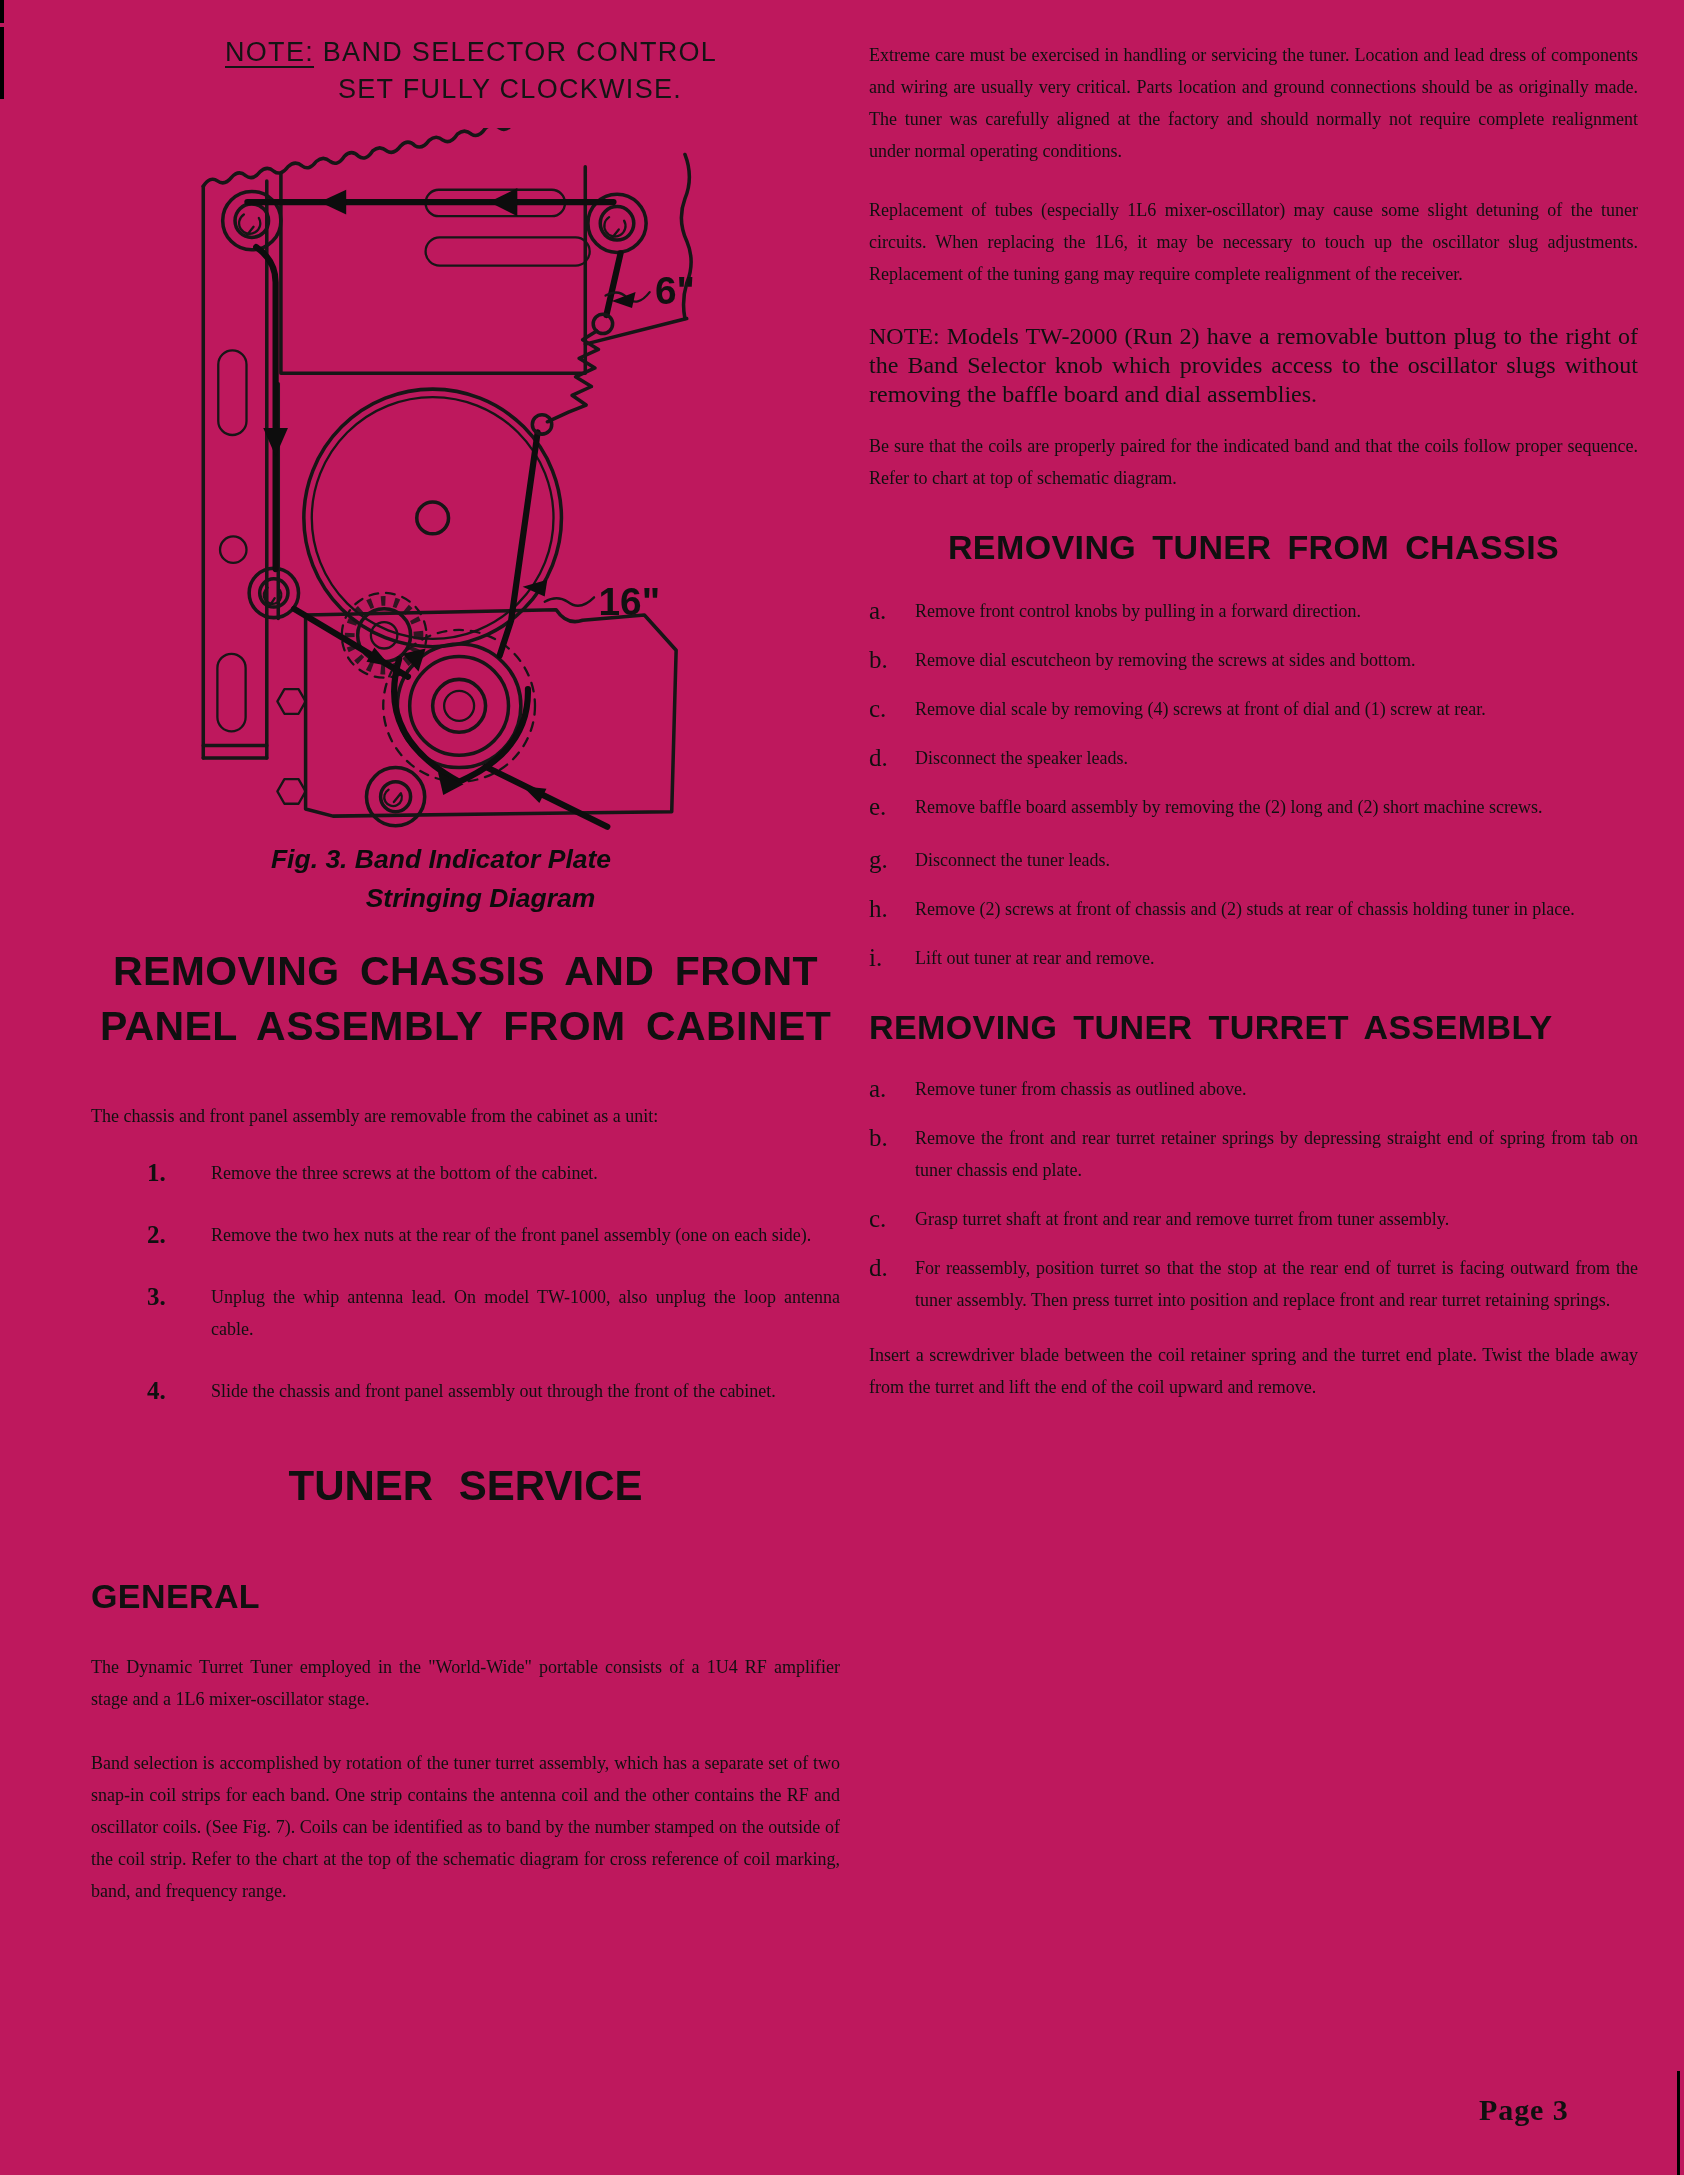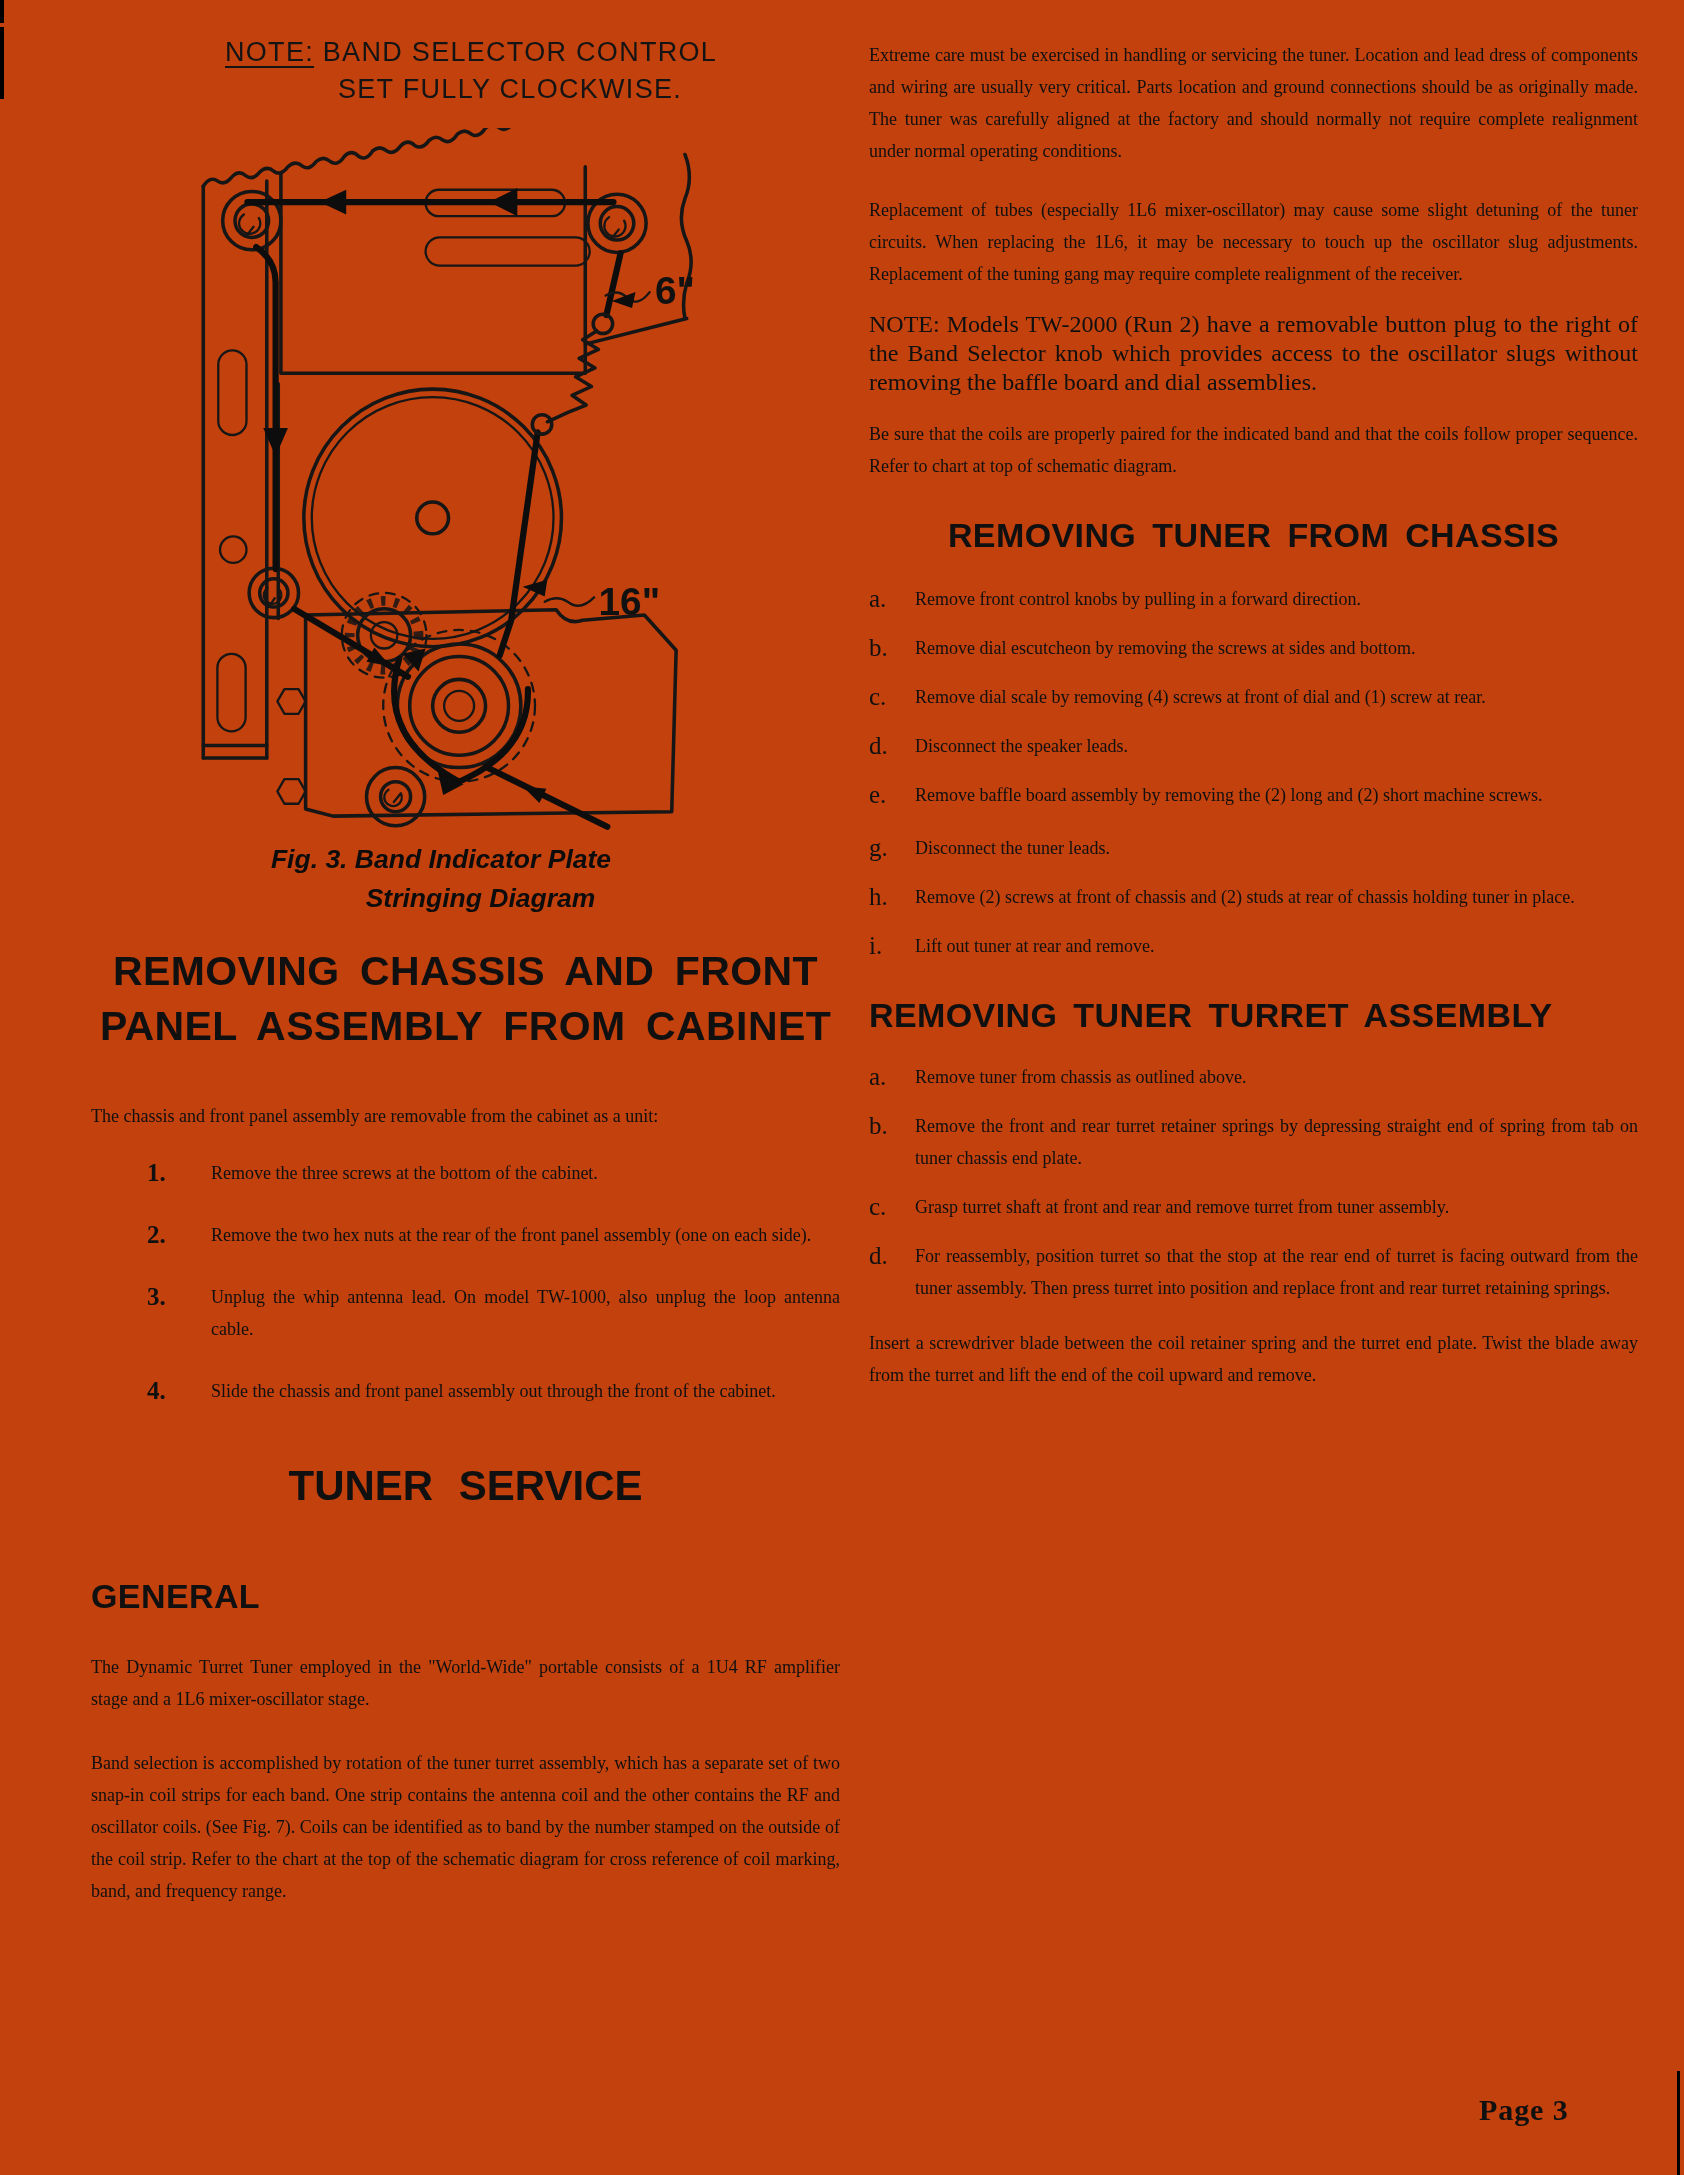--- a/index.html
+++ b/index.html
@@ -1,16 +1,16 @@
 <!DOCTYPE html>
 <html style="font-size:14px"><head>
 <meta charset="utf-8">
 <style>
   html,body{margin:0;padding:0;background:#e8e8e4;}
-  .page{position:relative;width:1684px;height:2176px;background:#c2410c;color:#101010;
+  .page{position:relative;width:1684px;height:2176px;background:#be185d;color:#101010;
         font-family:"Liberation Serif", serif;overflow:hidden;}
   
   .edge-bar{position:absolute;background:#000;}
   
   .fig-note{position:absolute;left:225px;top:34px;width:494px;
             font-family:"Liberation Sans", sans-serif;font-size:27px;letter-spacing:1.3px;
             color:#141414;line-height:37px;}
   .fig-note .lbl{text-decoration:underline;text-underline-offset:5.3px;margin-right:8.8px;}
   .fig-note .l2{padding-left:113px;}
   .fig-svg{position:absolute;left:115px;top:128px;}
@@ -201,21 +201,21 @@
 
     <h2 class="h-tuner">TUNER SERVICE</h2>
     <h3 class="h-general">GENERAL</h3>
     <p class="body" style="margin-top:35px;">The Dynamic Turret Tuner employed in the "World-Wide" portable consists of a 1U4 RF amplifier stage and a 1L6 mixer-oscillator stage.</p>
     <p class="body" style="margin-top:32px;">Band selection is accomplished by rotation of the tuner turret assembly, which has a separate set of two snap-in coil strips for each band. One strip contains the antenna coil and the other contains the RF and oscillator coils. (See Fig. 7). Coils can be identified as to band by the number stamped on the outside of the coil strip. Refer to the chart at the top of the schematic diagram for cross reference of coil marking, band, and frequency range.</p>
   </div>
 
   <div class="col col-right">
     <p class="body">Extreme care must be exercised in handling or servicing the tuner. Location and lead dress of components and wiring are usually very critical. Parts location and ground connections should be as originally made. The tuner was carefully aligned at the factory and should normally not require complete realignment under normal operating conditions.</p>
     <p class="body" style="margin-top:26.5px;">Replacement of tubes (especially 1L6 mixer-oscillator) may cause some slight detuning of the tuner circuits. When replacing the 1L6, it may be necessary to touch up the oscillator slug adjustments. Replacement of the tuning gang may require complete realignment of the receiver.</p>
-    <p class="body tight" style="margin-top:20px;">NOTE: Models TW-2000 (Run 2) have a removable button plug to the right of the Band Selector knob which provides access to the oscillator slugs without removing the baffle board and dial assemblies.</p>
+    <p class="body tight" style="margin-top:32px;">NOTE: Models TW-2000 (Run 2) have a removable button plug to the right of the Band Selector knob which provides access to the oscillator slugs without removing the baffle board and dial assemblies.</p>
     <p class="body" style="margin-top:21px;">Be sure that the coils are properly paired for the indicated band and that the coils follow proper sequence. Refer to chart at top of schematic diagram.</p>
 
     <h3 class="h-right h-center" style="margin-top:34px;">REMOVING TUNER FROM CHASSIS</h3>
     <div class="letlist" style="margin-top:28px;">
       <div class="item">
         <span class="mark">a.</span>
         <p class="body txt">Remove front control knobs by pulling in a forward direction.</p>
       </div>
       <div class="item">
         <span class="mark">b.</span>

